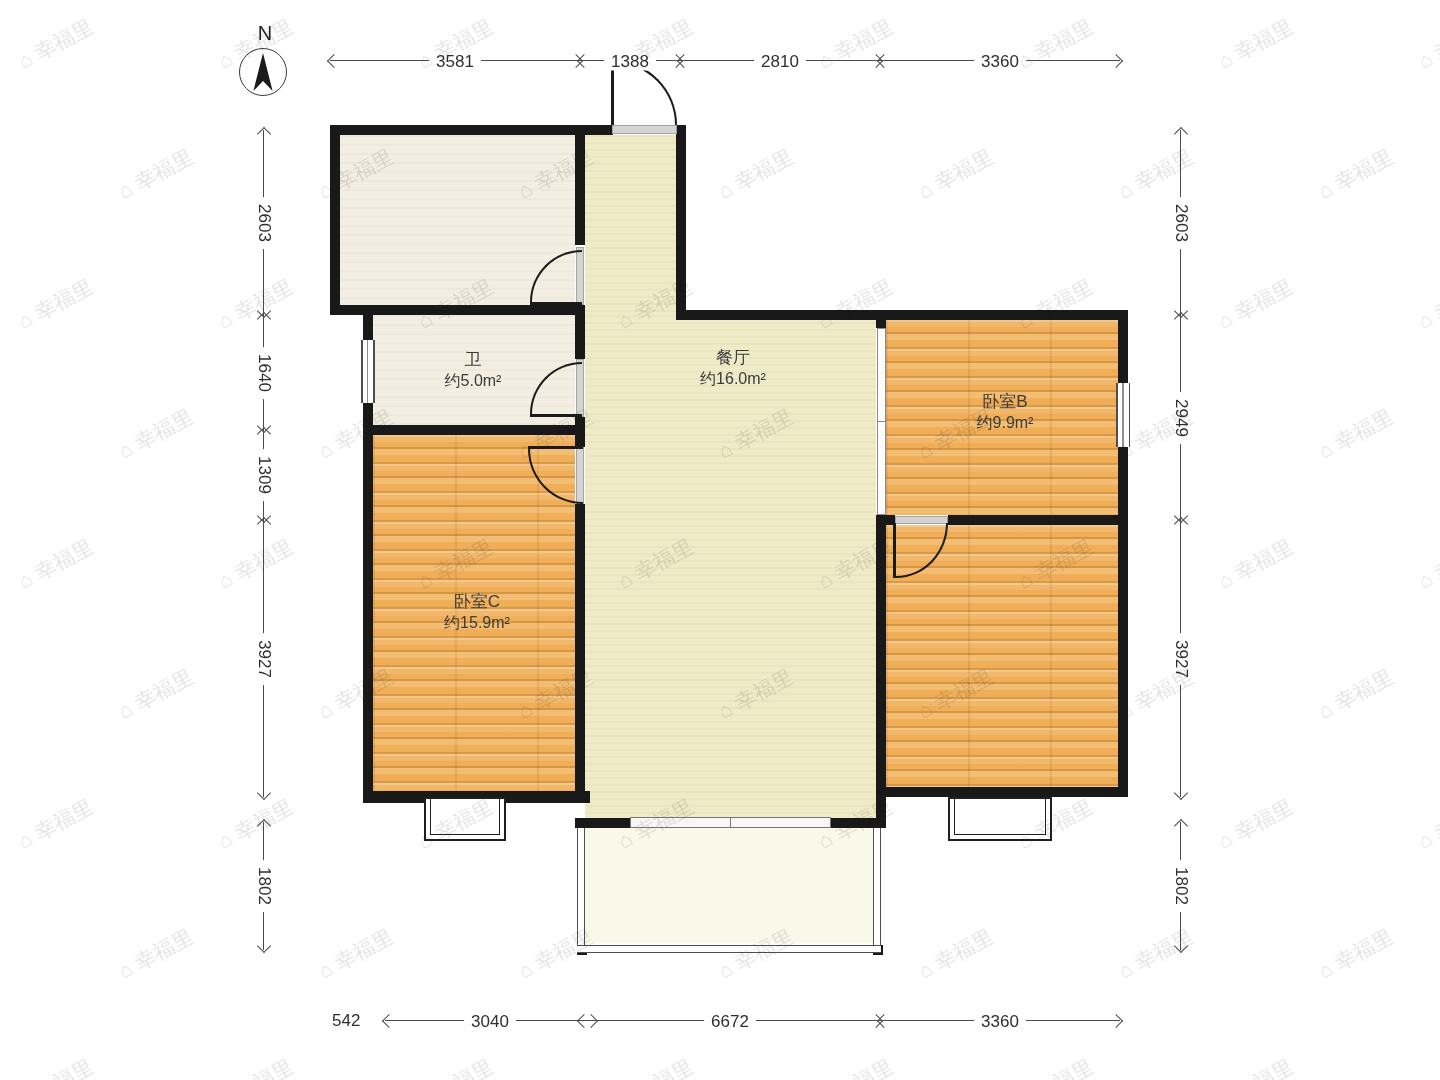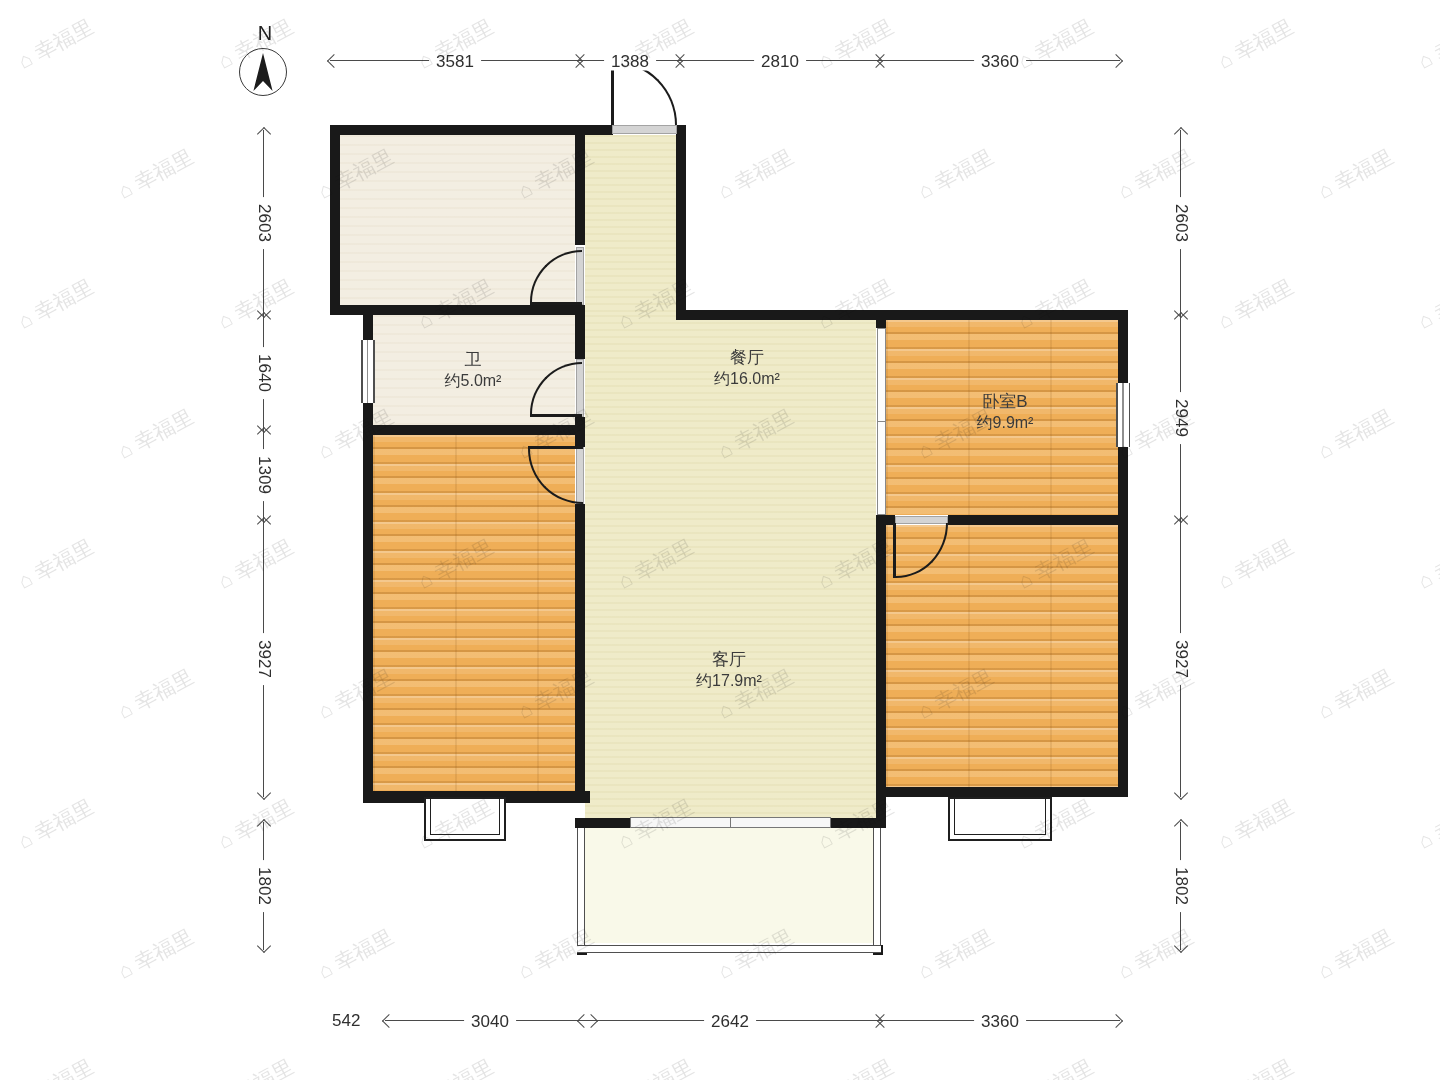--- a/index.html
+++ b/index.html
@@ -142,52 +142,52 @@
   <div class="leaf" style="left:528px;top:446px;width:55px;height:3px"></div>
   <div class="arc bl" style="left:528px;top:449px;width:55px;height:55px"></div>
 
   <div class="leaf" style="left:893px;top:523px;width:3px;height:55px"></div>
   <div class="arc br" style="left:896px;top:523px;width:52px;height:55px"></div>
 
   <div class="room-label" style="left:388px;top:342px">
     <span class="nm">卫</span>
     <span class="ar">约5.0m²</span>
   </div>
-  <div class="room-label" style="left:662px;top:340px">
+  <div class="room-label" style="left:648px;top:340px">
     <span class="nm">餐厅</span>
     <span class="ar">约16.0m²</span>
   </div>
   <div class="room-label" style="left:920px;top:384px">
     <span class="nm">卧室B</span>
     <span class="ar">约9.9m²</span>
   </div>
-  <div class="room-label" style="left:644px;top:642px">
-    <span class="nm">客厅</span>
-    <span class="ar">约17.9m²</span>
+  <div class="room-label" style="left:392px;top:584px">
+    <span class="nm">卧室C</span>
+    <span class="ar">约15.9m²</span>
   </div>
 
   <div class="dim dim-h" style="left:330px;top:60px;width:250px">
     <span class="dl">3581</span>
     </div>
   <div class="dim dim-h" style="left:580px;top:60px;width:100px">
     <span class="dl">1388</span>
     </div>
   <div class="dim dim-h" style="left:680px;top:60px;width:200px">
     <span class="dl">2810</span>
     </div>
   <div class="dim dim-h" style="left:880px;top:60px;width:240px">
     <span class="dl">3360</span>
     </div>
 
   <span class="dl-plain" style="left:332px;top:1012px">542</span>
   <div class="dim dim-h" style="left:385px;top:1020px;width:210px">
     <span class="dl">3040</span>
     </div>
   <div class="dim dim-h" style="left:580px;top:1020px;width:300px">
-    <span class="dl">2642</span>
+    <span class="dl">6672</span>
     </div>
   <div class="dim dim-h" style="left:880px;top:1020px;width:240px">
     <span class="dl">3360</span>
     </div>
 
   <div class="dim dim-v" style="left:263px;top:130px;height:185px">
     <span class="dl">2603</span>
     </div>
   <div class="dim dim-v" style="left:263px;top:315px;height:115px">
     <span class="dl">1640</span>

